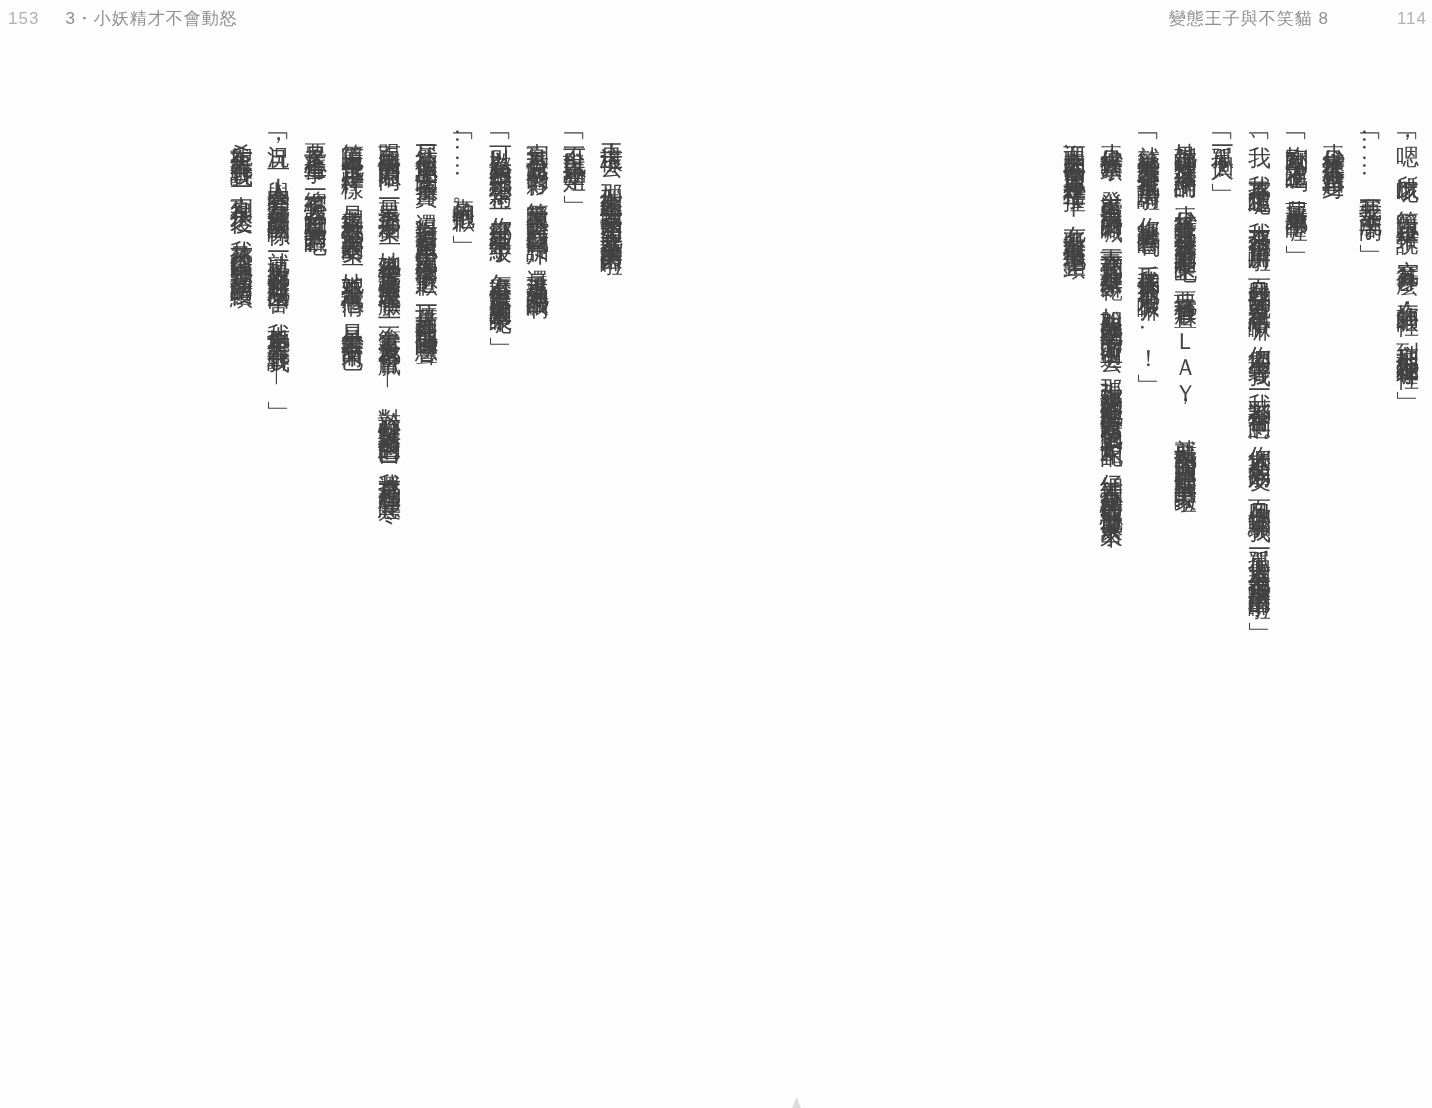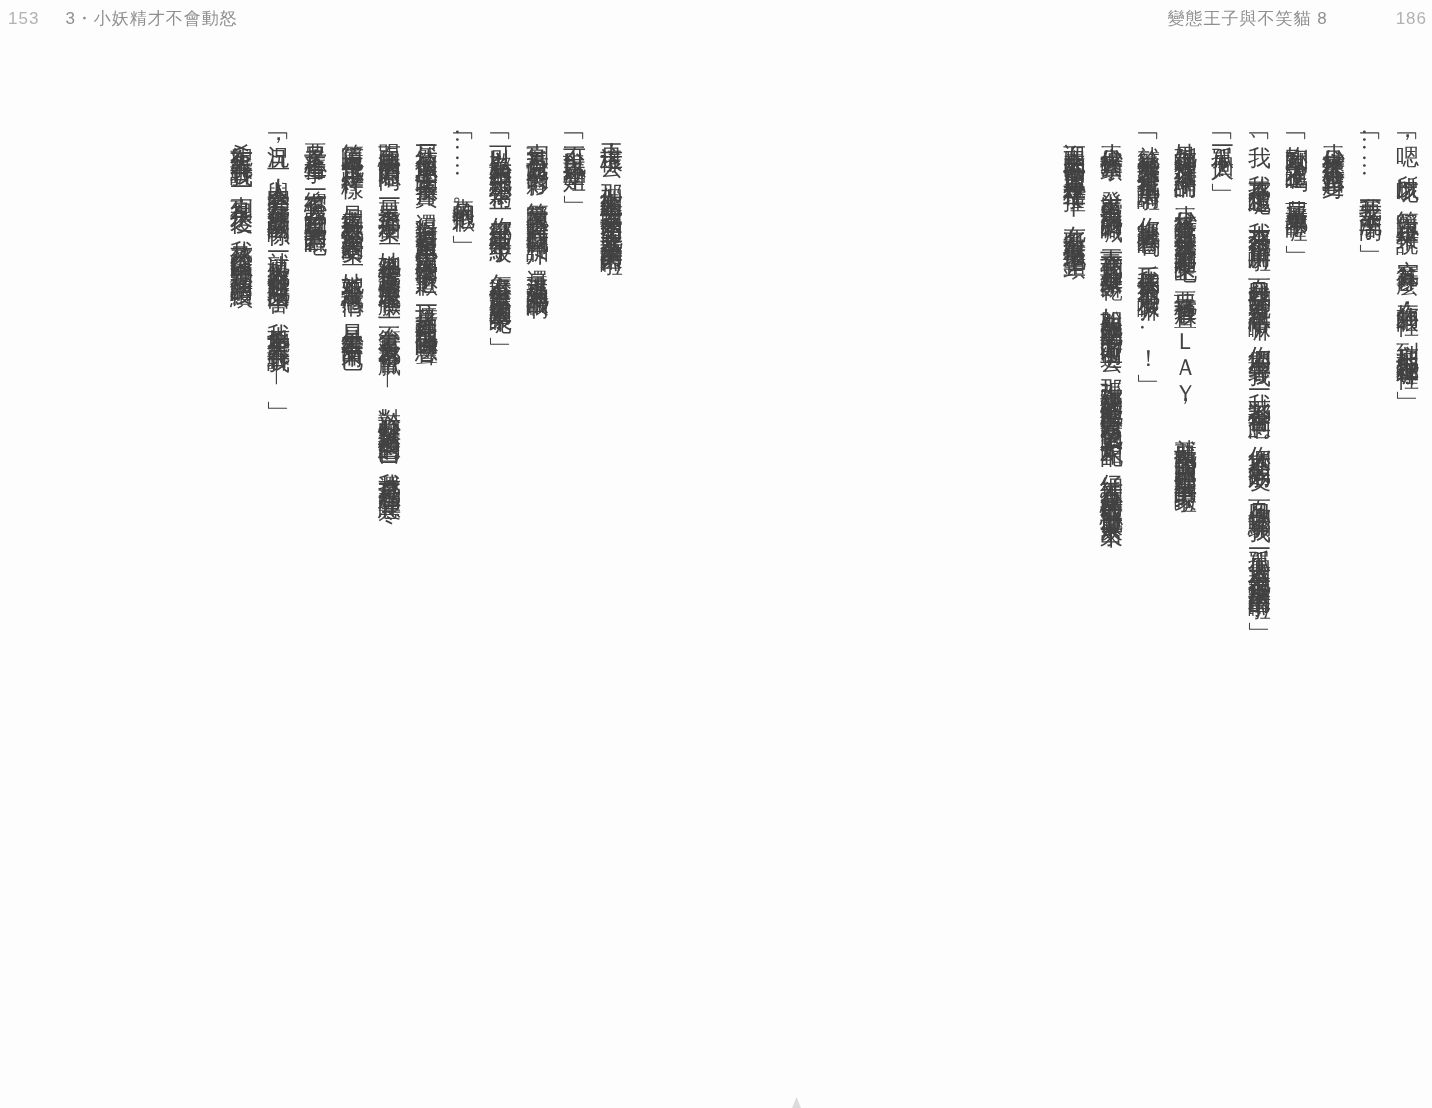--- a/index.html
+++ b/index.html
@@ -92,21 +92,21 @@
       <p>跟面無表情的筒隱不同，只要一逗弄那個女生，她總是會把最直接的反應表現在臉上。不管看再多次都不會膩——對於心裡頭默默這麼想的自己，我還真是感到一陣惡寒。</p>
       <p>筒隱原本也是跟小豆梓一樣，是個喜怒哀樂都溢於言表的女生。她並不是沒有感情。只是外表看不出來而已。</p>
       <p>要是忘了這件事，總有一天我一定會吃到更大的苦頭吧。</p>
       <p>「況且，人與人之間究竟存在著怎麼樣的關係，就連一般人都很難對此做出回答了。我也希望有人能告訴我——」</p>
       <p>希望有人能告訴我。一直到很久之後，我才又從筒隱口中聽到這句話的後續。</p>
     </div>
 </section>
 
 <section class="page page-right">
   <header class="running-head">
-    <span class="book-title">變態王子與不笑貓 8</span><span class="folio">186</span>
+    <span class="book-title">變態王子與不笑貓 8</span><span class="folio">114</span>
   </header>
   <div class="page-text">
       <p>「嗯，所以呢？筒隱對小豆梓來說，究竟算什麼？在妳的眼裡，到底把她定位在哪裡？」</p>
       <p>「……我要去一下洗手間。」</p>
       <p>小豆梓突然從長椅上站起身。</p>
       <p>「妳剛剛不是才上過嗎？藉尿遁太卑鄙了喔！」</p>
       <p>「我、我才不是想逃呢！我本來就很會上廁所啦！而且我從剛才就一直在忍耐了嘛！你們用不著等我！我一點都不會在意的！你們才不是我的朋友，而且你們還騙了我，孤單一個人本來就是很理所當然的事啦！」</p>
       <p>「孤單一個人？」</p>
       <p>她是從哪裡得來這個結論的？小豆梓該不會是喜歡被丟著不管的那種女生吧？要玩這種放置ＰＬＡＹ，就要找專門的店跟專門幹那種事的專家啦。</p>
       <p>「就算被變態丟著不管我也無所謂啦！你想挑戰看看嗎，反正我們本來就不是朋友嘛……！」</p>

